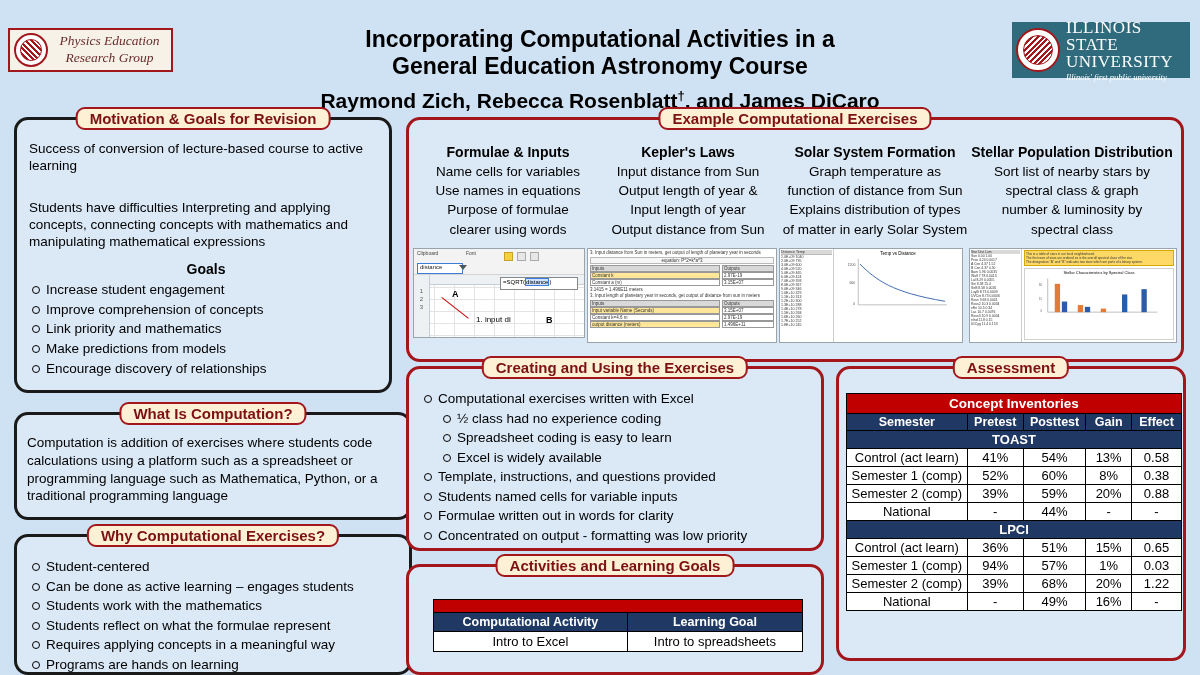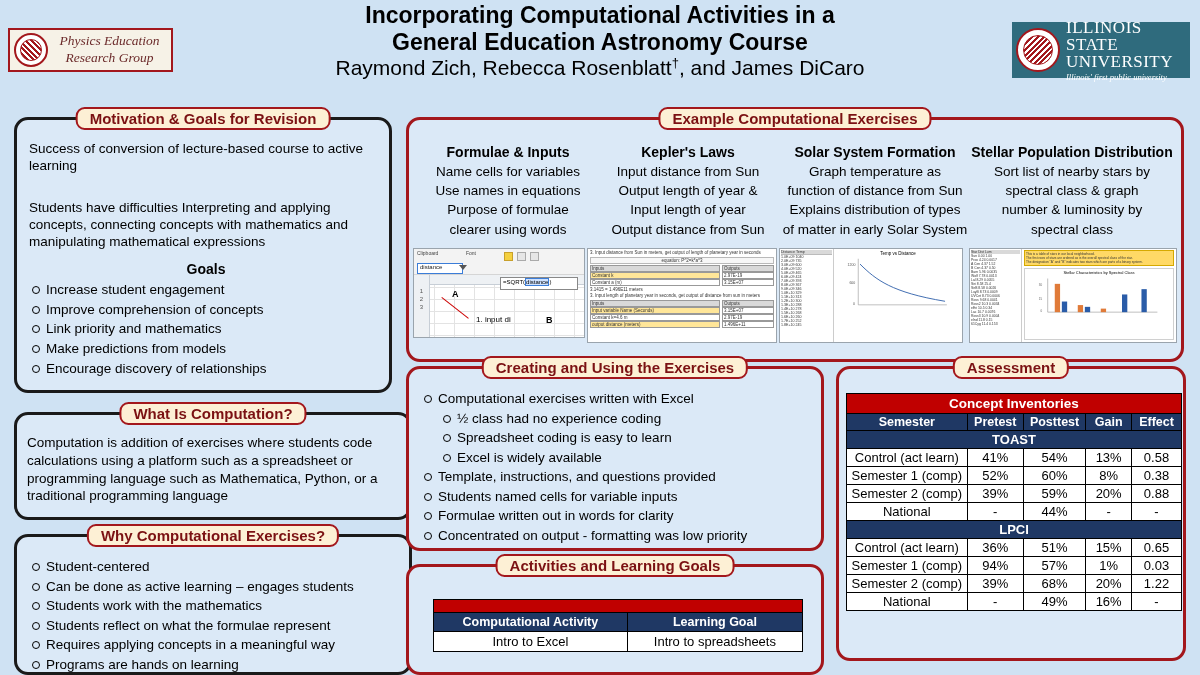--- a/index.html
+++ b/index.html
@@ -8,22 +8,22 @@
     width:1200px; height:675px; overflow:hidden;
     background:#cfe2f3;
     font-family:"Liberation Sans", sans-serif;
     color:#000;
     position:relative;
   }
 
   
   #header { position:absolute; left:0; top:0; width:1200px; height:112px; }
   #title-block { position:absolute; left:200px; top:2px; width:800px; text-align:center; }
-  #poster-title { font-size:23px; font-weight:bold; line-height:1.16; color:#000; }
-  #authors { font-size:21px; font-weight:normal; }
+  #poster-title { font-size:23px; font-weight:bold; line-height:1.16; color:#000;margin-top:24px; }
+  #authors { font-size:21px; font-weight:bold; margin-top:9px; }
   #authors sup { font-size:13px; }
 
   
   #perg-logo {
     position:absolute; left:8px; top:28px; width:165px; height:44px;
     border:2px solid #a3171c; background:#f6f2e7;
     display:flex; align-items:center;
   }
   #perg-seal {
     width:34px; height:34px; margin-left:4px; border-radius:50%;

